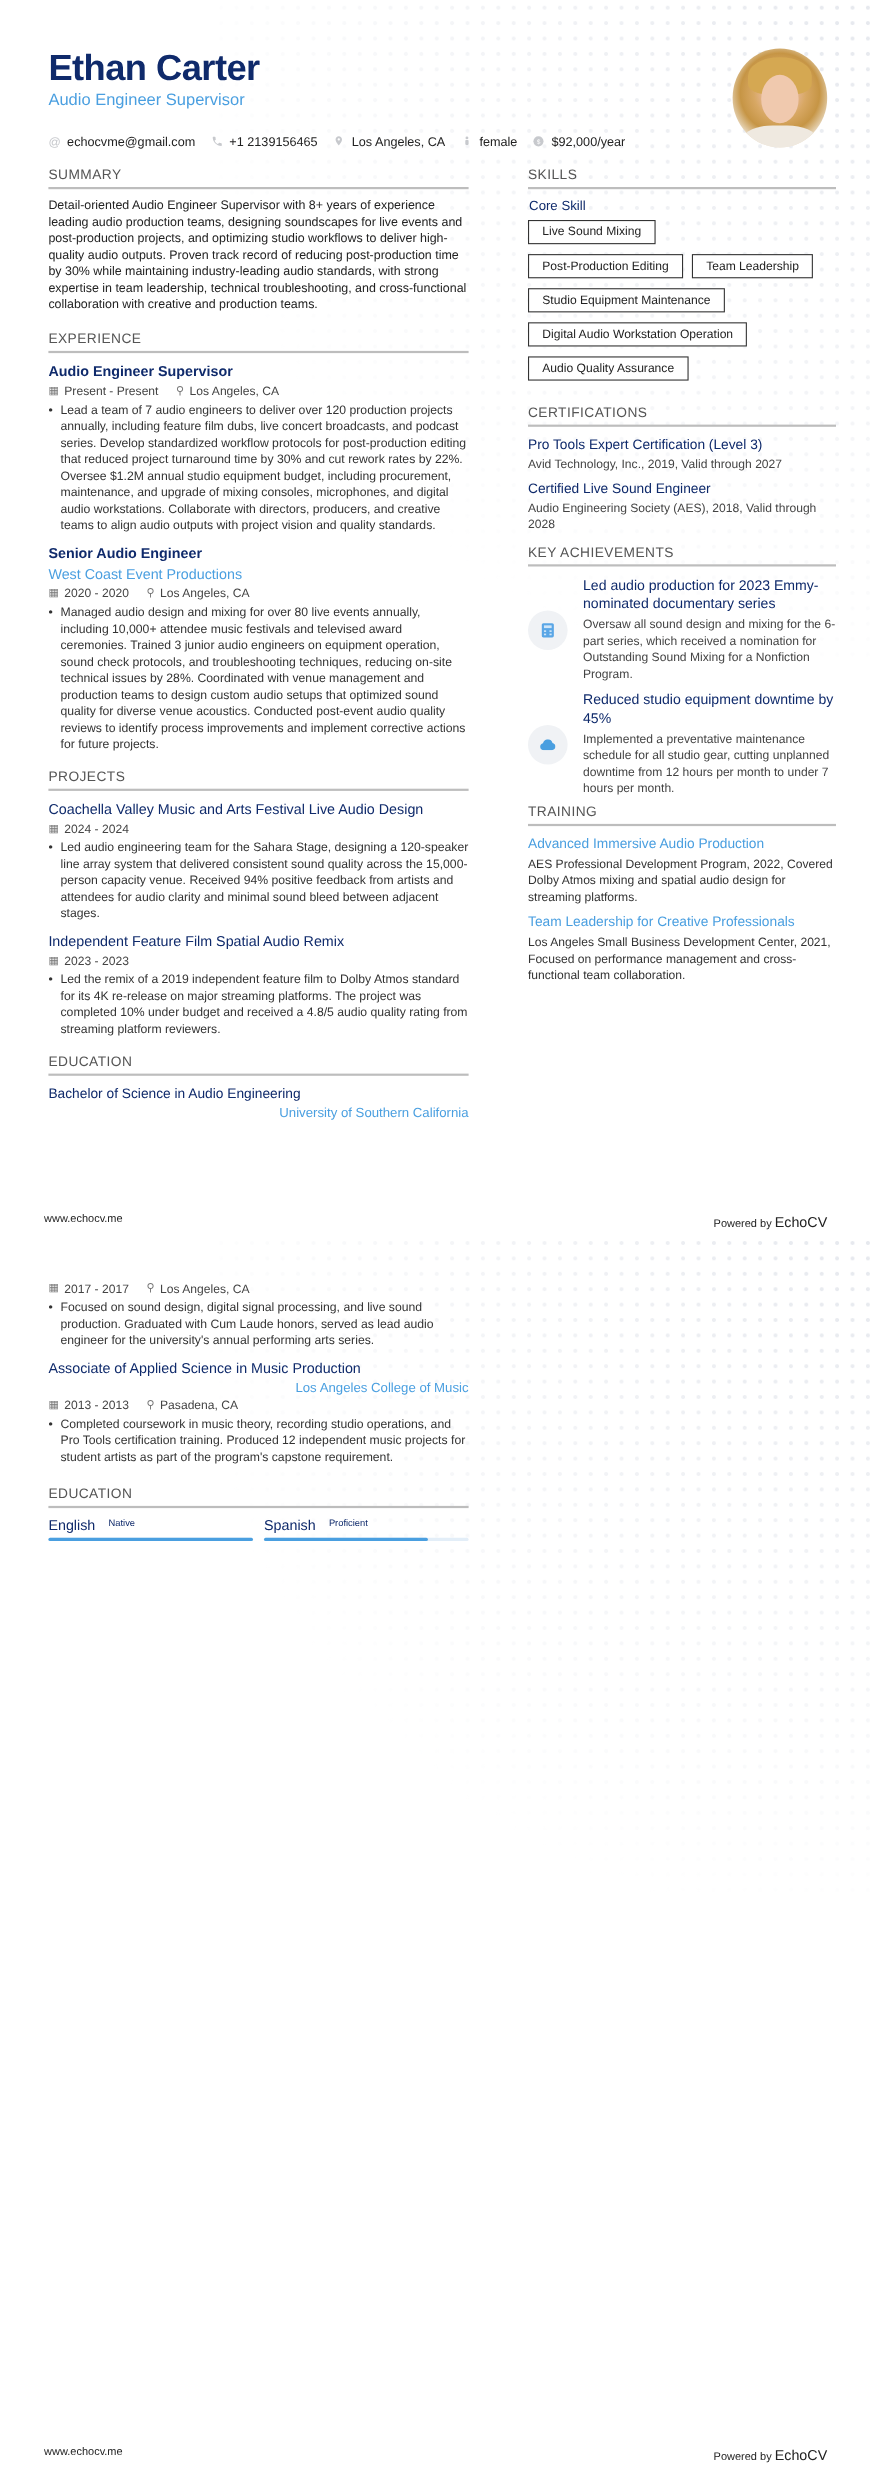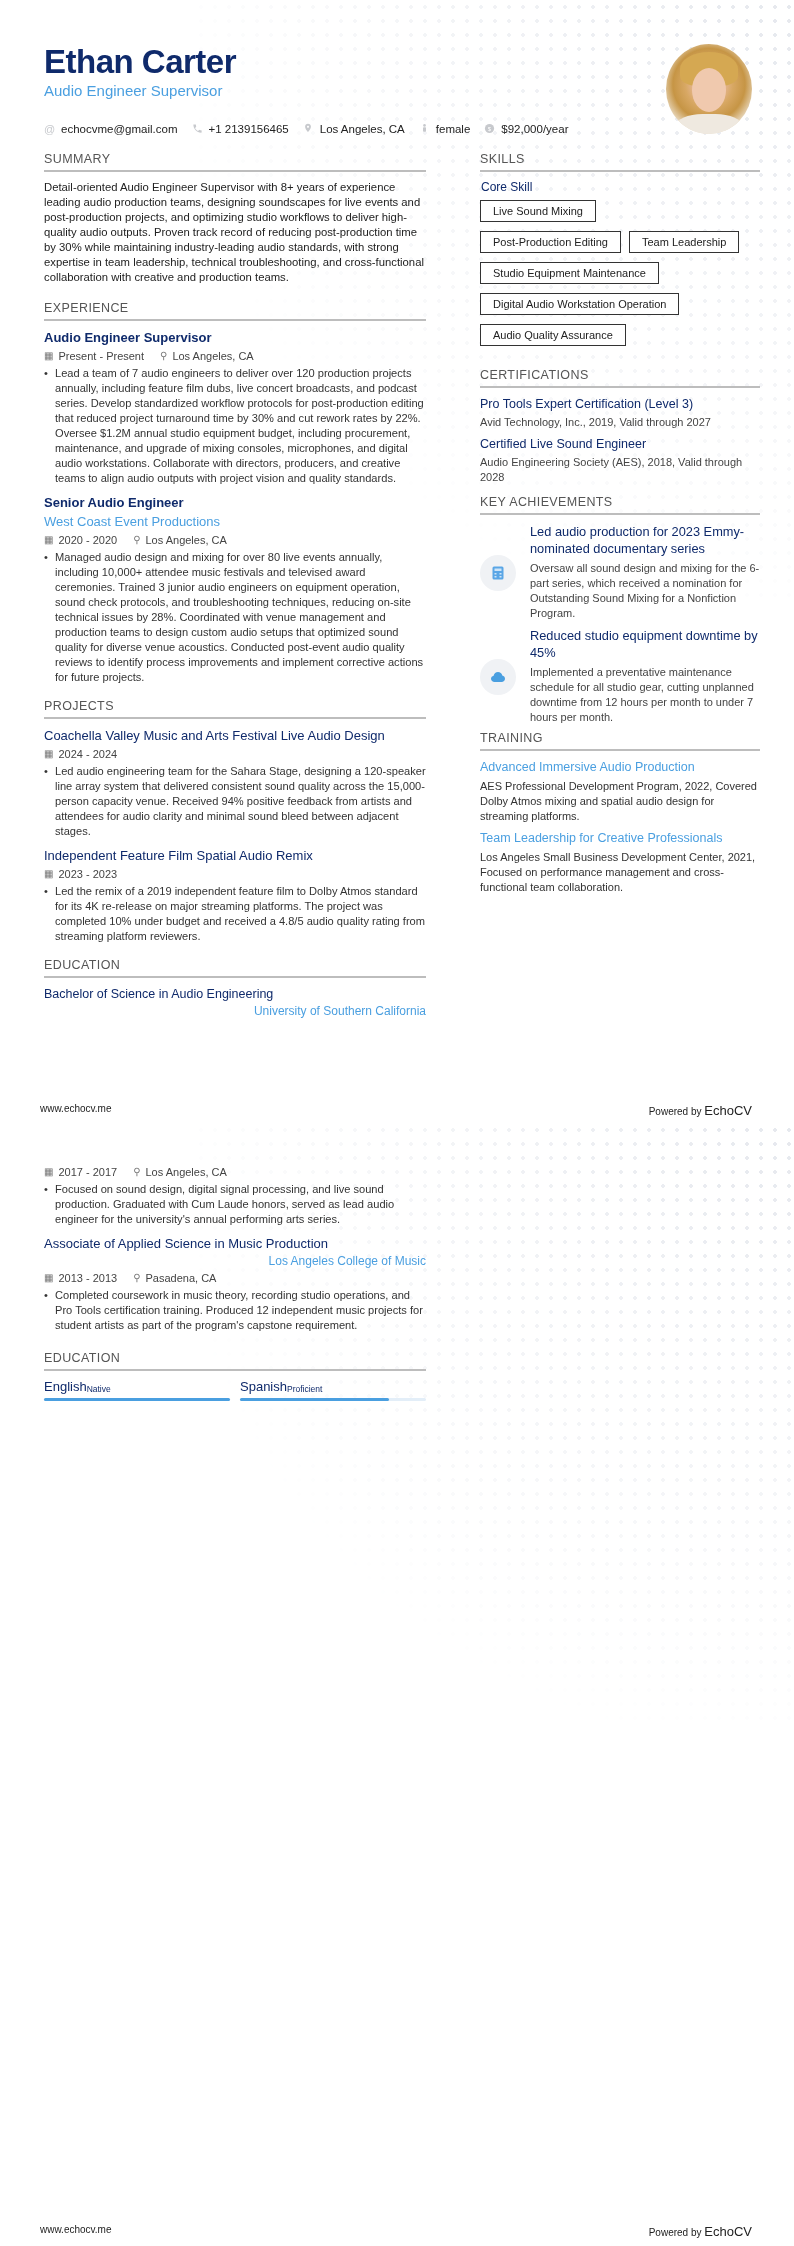--- a/index.html
+++ b/index.html
@@ -97,21 +97,21 @@
     .ach-desc { font-size: 11px; color: #444; line-height: 15px; margin-top: 4px; }
     .train-title { font-size: 12.5px; color: #4a9fe0; line-height: 17px; margin-top: 2px; }
     .train-desc { font-size: 11px; color: #333; line-height: 15px; margin-top: 3px; margin-bottom: 6px; }
     .footer {
       position: absolute; left: 40px; width: 712px; display: flex; justify-content: space-between;
       font-size: 10px; color: #222;
     }
     .footer .brand { font-size: 13px; color: #222; }
     .langs { display: flex; gap: 10px; }
     .lang { width: 186px; }
-    .lang-row { display: flex; align-items: flex-end; gap: 0; }
+    .lang-row { display: flex; align-items: flex-start; gap: 12px; }
     .lang-name { font-size: 13px; color: #0f2a6b; }
     .lang-level { font-size: 8.5px; color: #0f2a6b; }
     .lang-bar { height: 3px; background: #e3eef8; margin-top: 4px; border-radius: 2px; }
     .lang-fill { height: 100%; background: #4a9fe0; border-radius: 2px; }
   </style>
 </head>
 <body>
 
 <div class="page page1">
   <div class="dots"></div>

